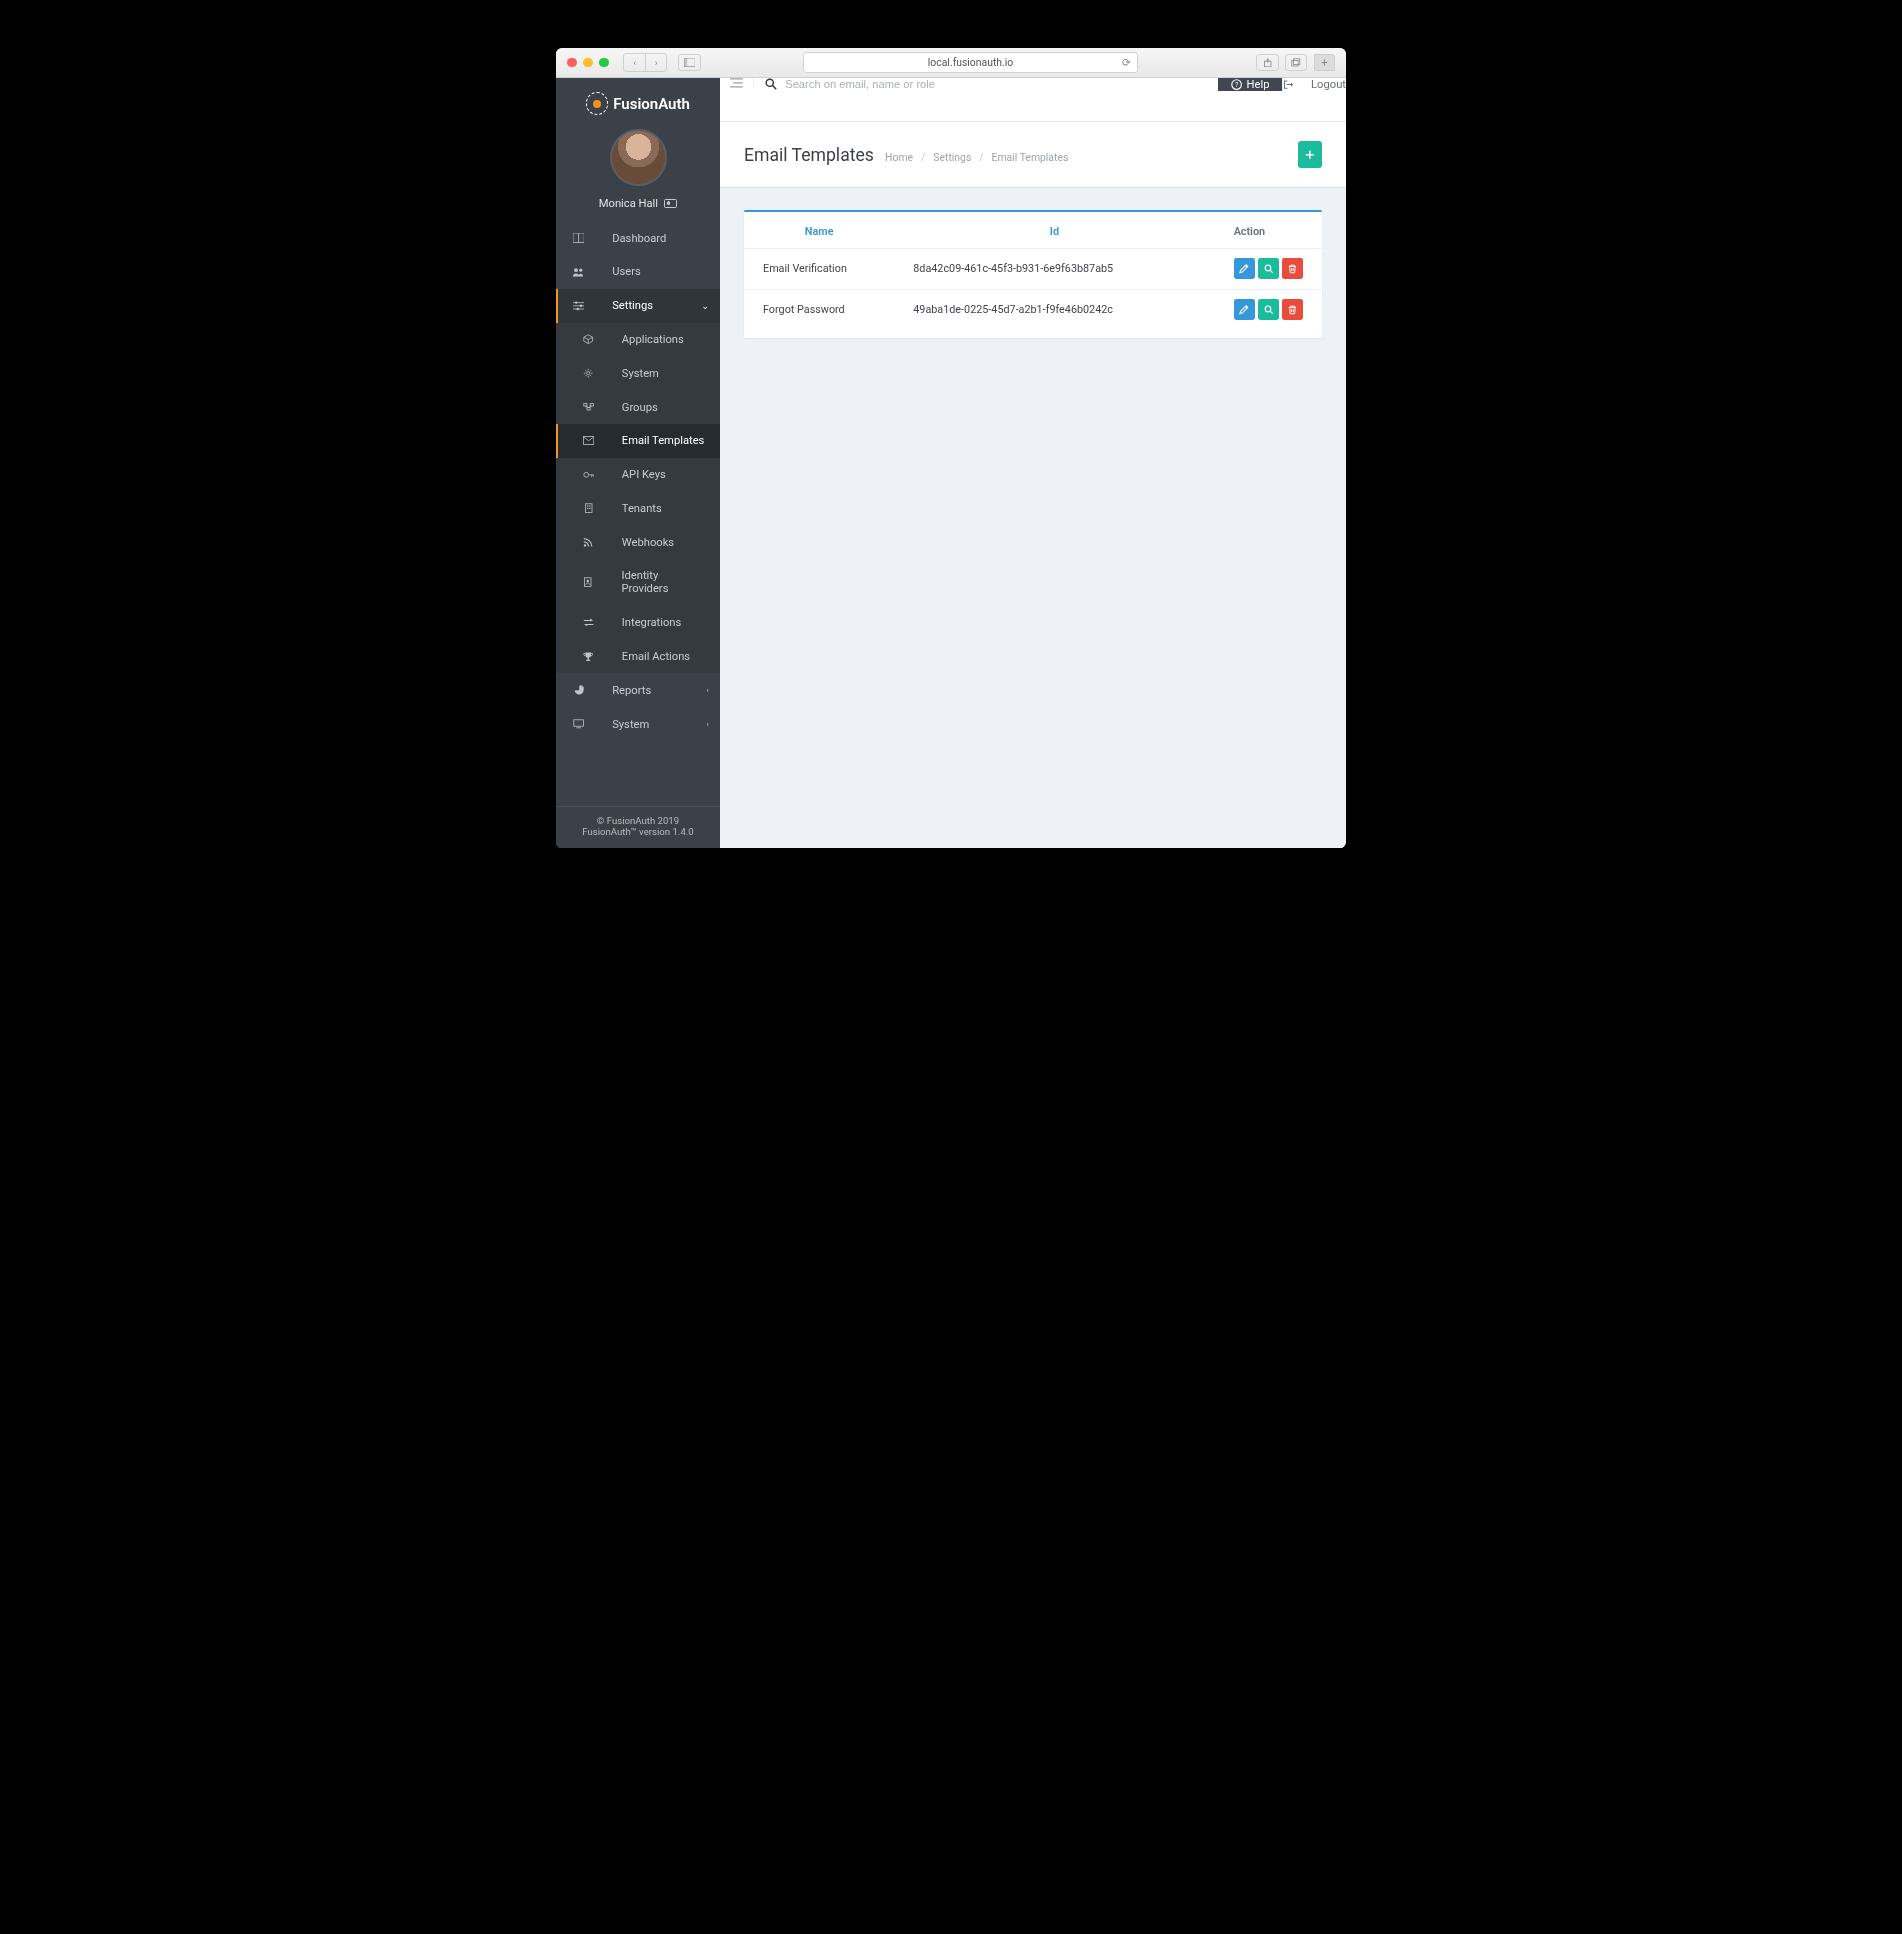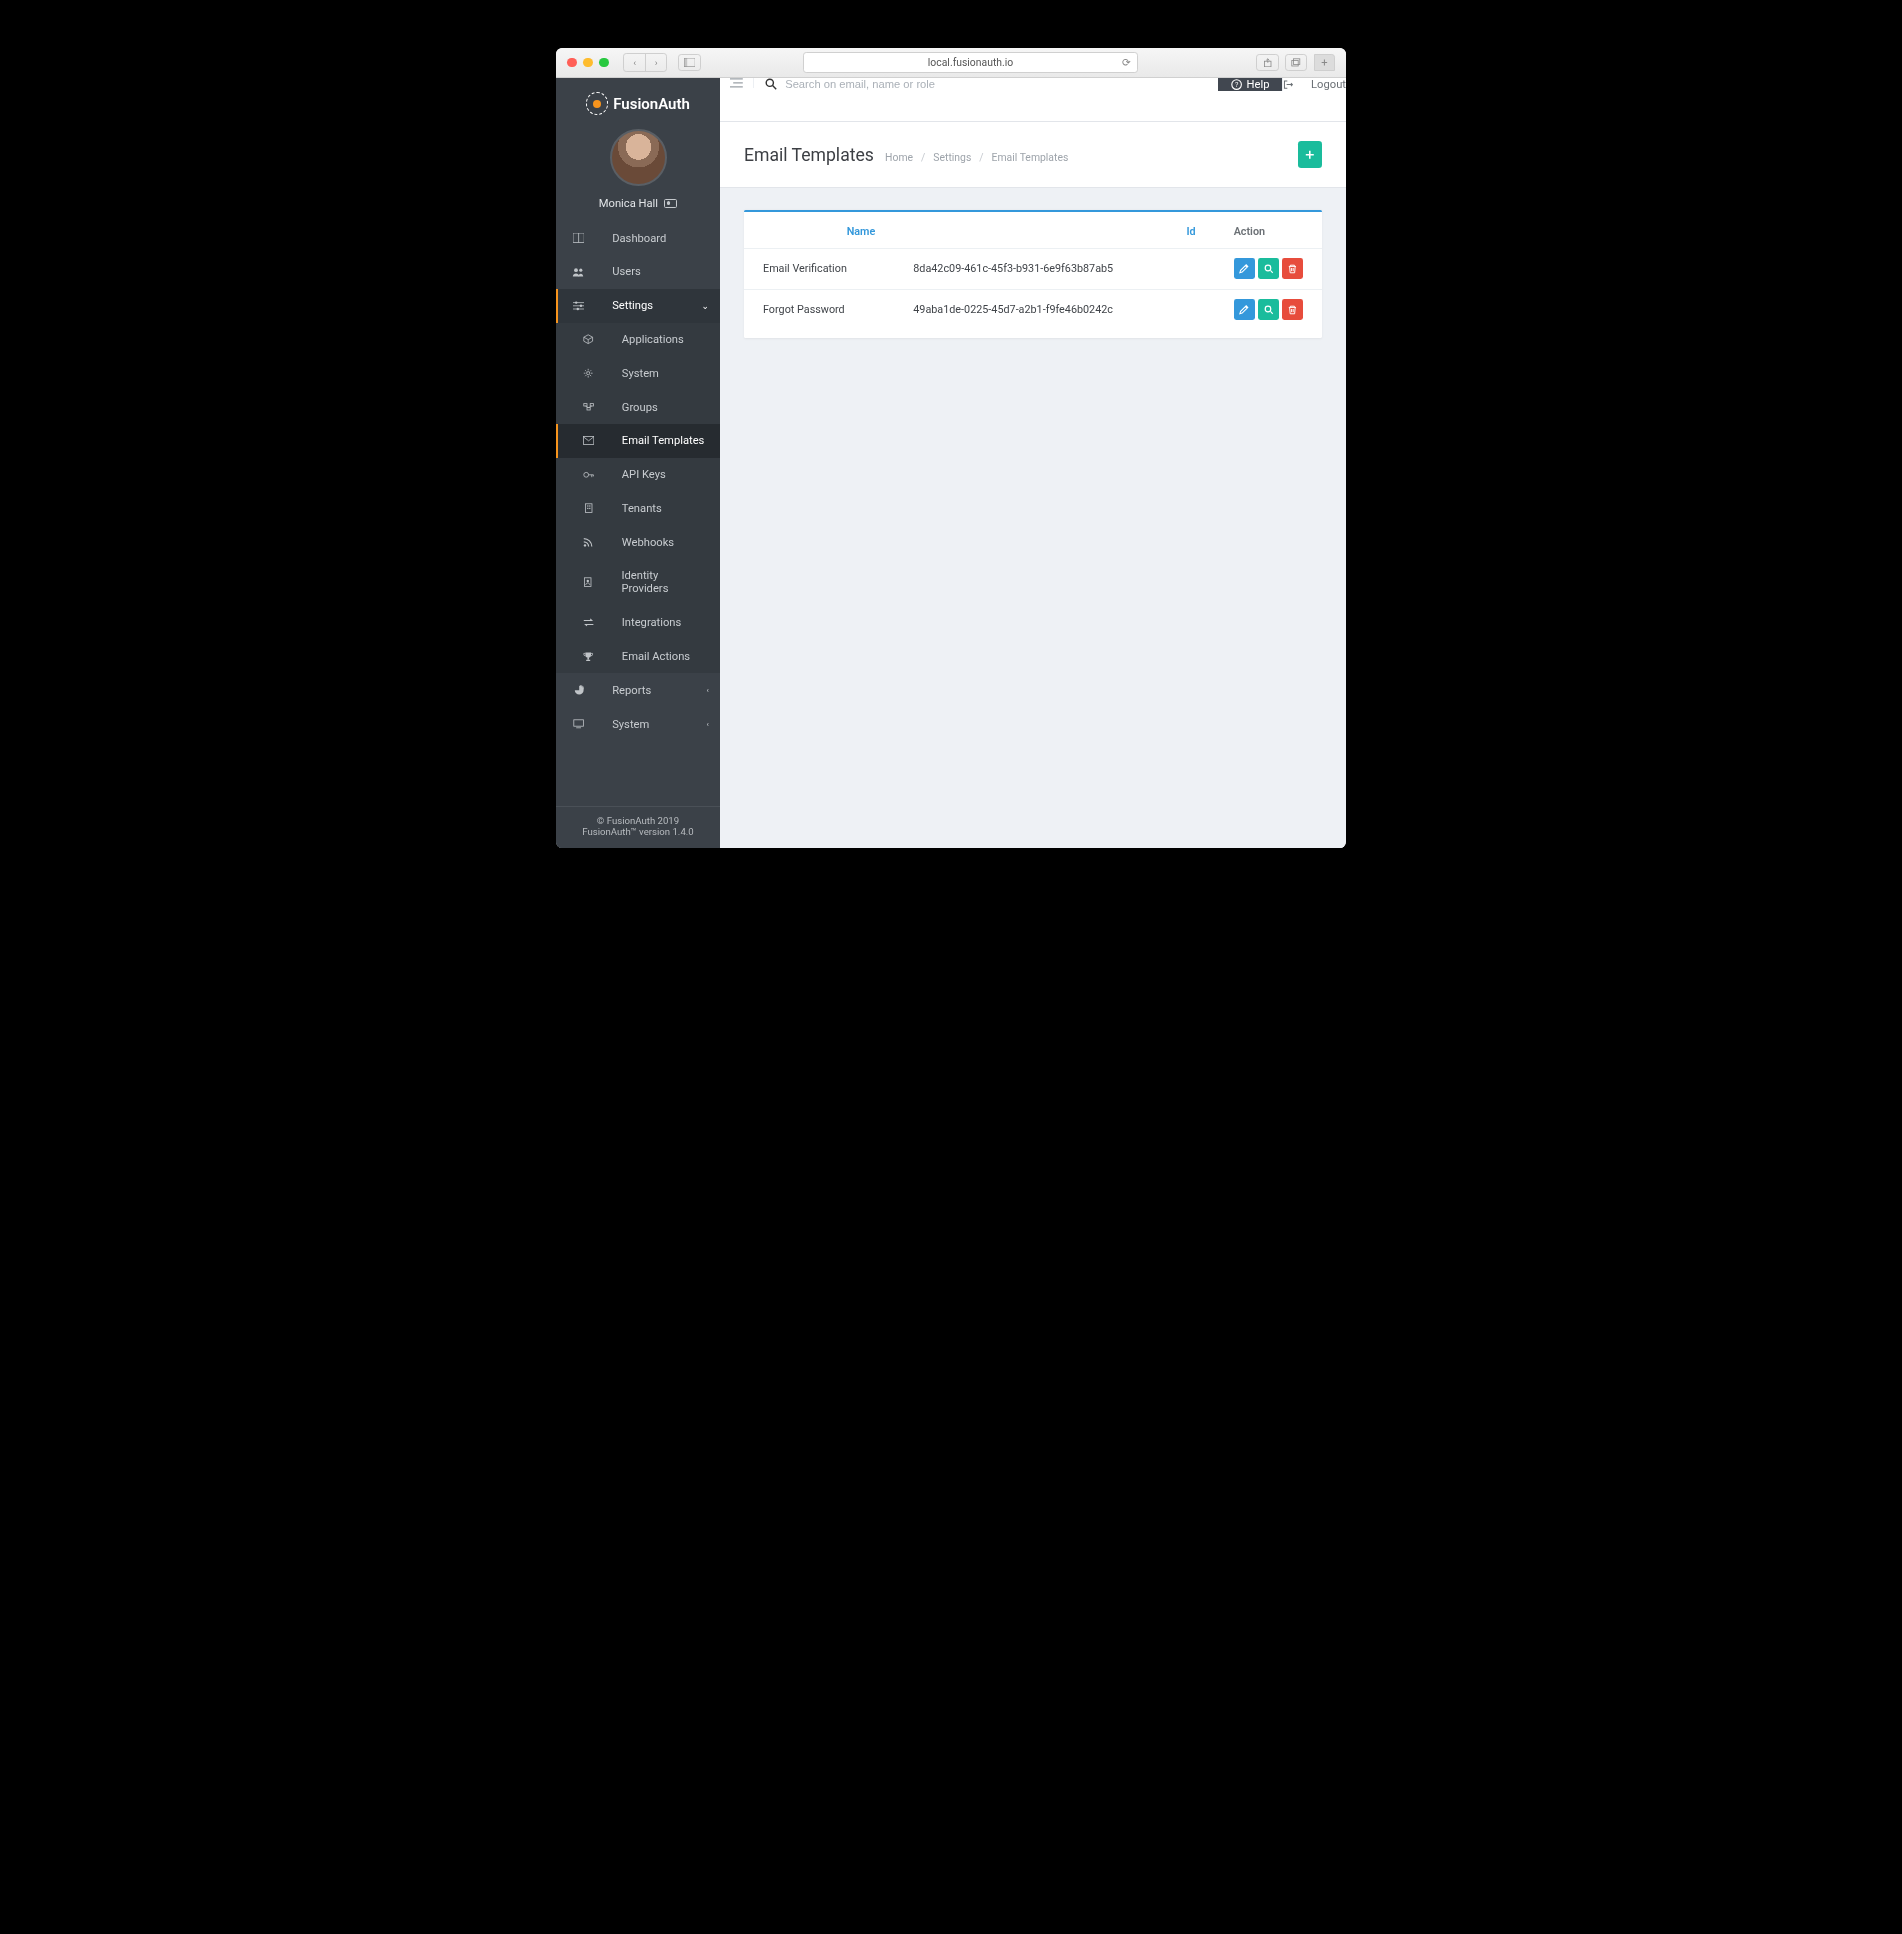--- a/index.html
+++ b/index.html
@@ -140,21 +140,21 @@
   display: flex; align-items: center; justify-content: center; font-size: 12.8px; font-weight: bold;
 }
 
 .content { padding: 22.3px 24px; }
 .card {
   background: #fff; border-top: 2.4px solid #3498db; border-radius: 1.6px;
   box-shadow: 0 0.8px 2.4px rgba(0,0,0,0.06);
 }
 .tbl { width: 100%; border-collapse: collapse; }
 .tbl th {
-  text-align: right; padding: 12.8px 19px 9.6px; color: #3498db; font-weight: 600; font-size: 10.8px;
+  text-align: center; padding: 12.8px 19px 9.6px; color: #3498db; font-weight: 600; font-size: 10.8px;
   border-bottom: 0.8px solid #ecf0f3;
 }
 .tbl th.action { color: #6b7075; font-weight: 600; text-align: left; }
 .tbl td {
   padding: 9.6px 19px; border-bottom: 0.8px solid #ecf0f3; color: #404449; font-size: 10.8px;
 }
 .tbl tr:last-child td { border-bottom: none; padding-bottom: 17.6px; }
 .row-actions { display: flex; gap: 3.2px; justify-content: flex-start; }
 .ibtn {
   width: 21px; height: 21px; border-radius: 2.4px; display: inline-flex; align-items: center; justify-content: center;

